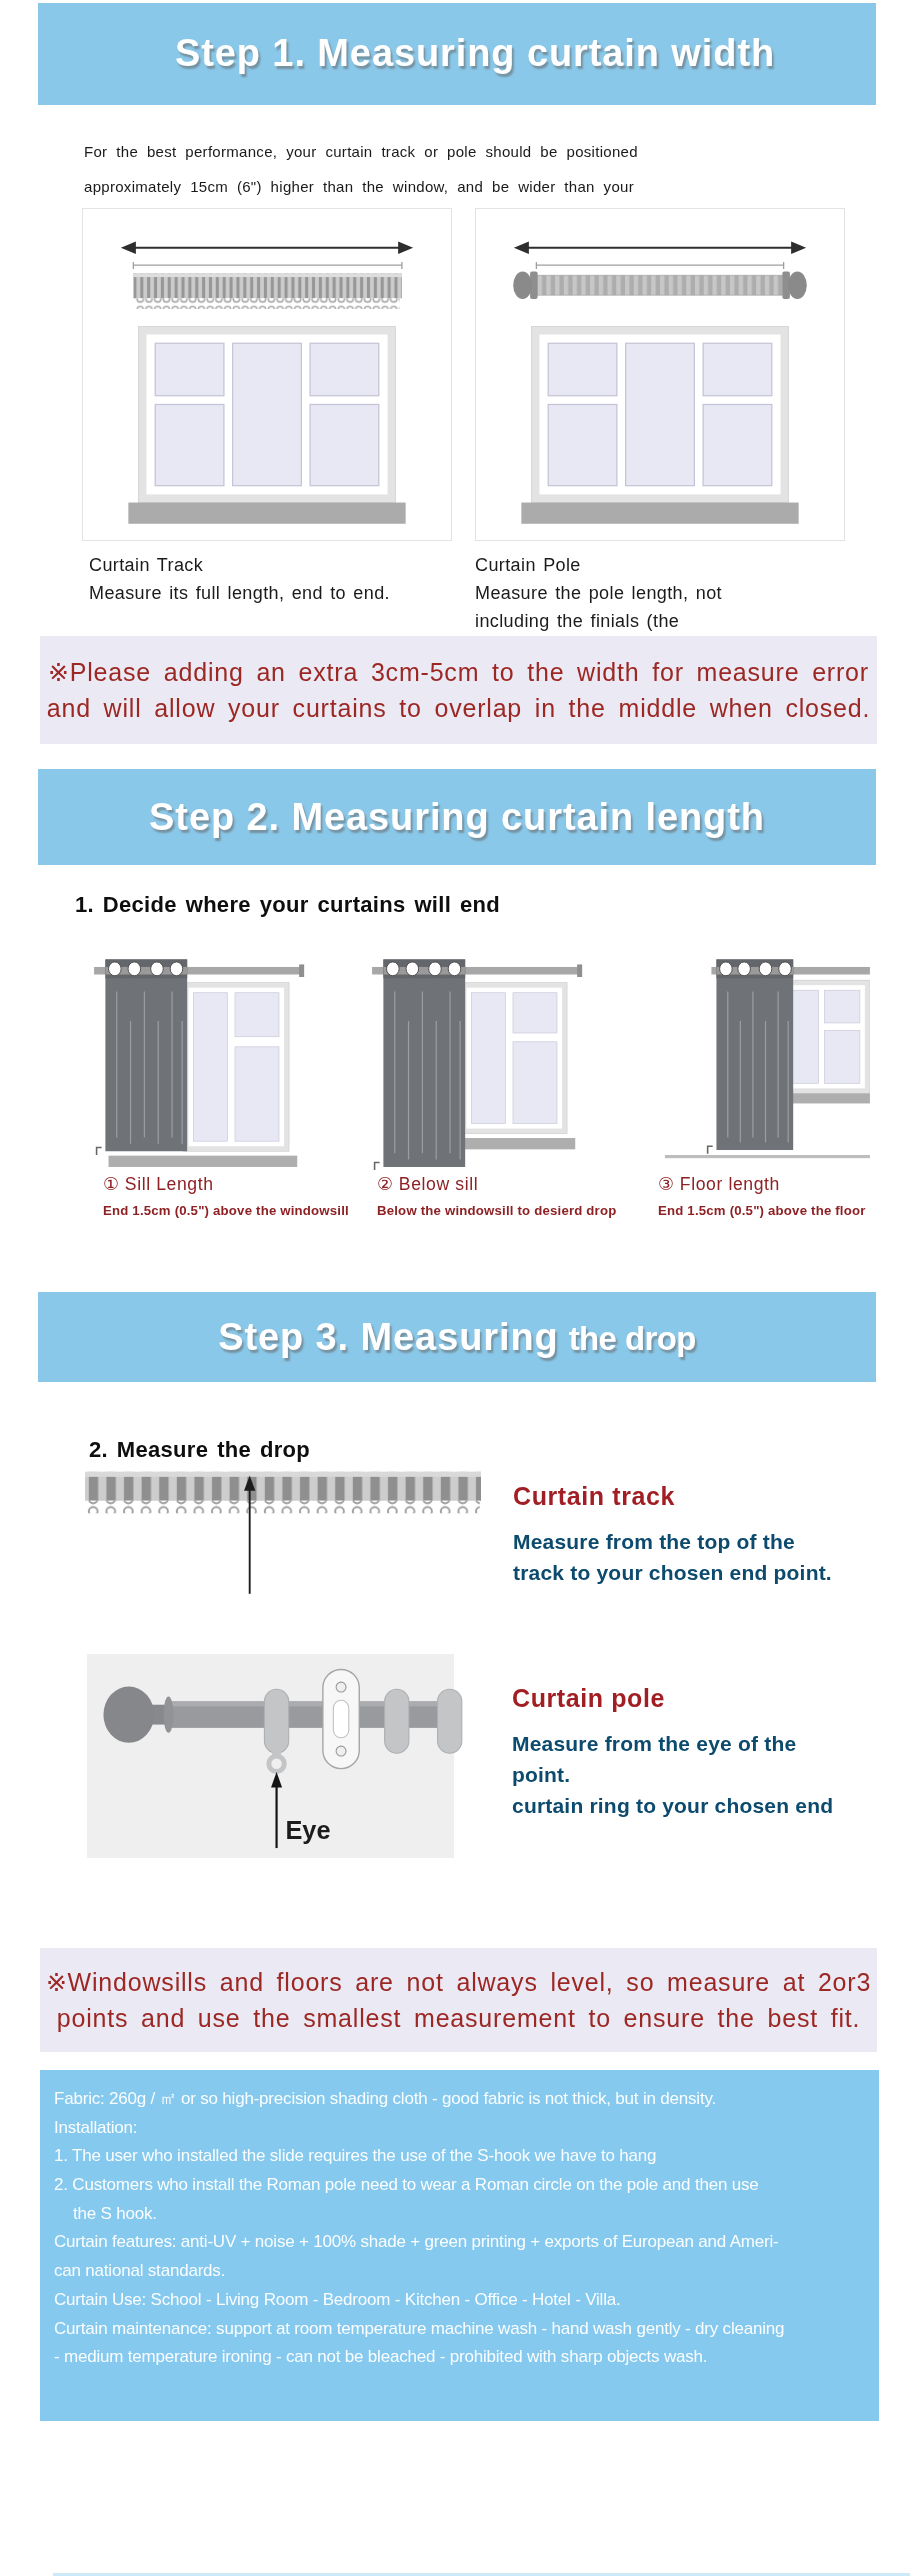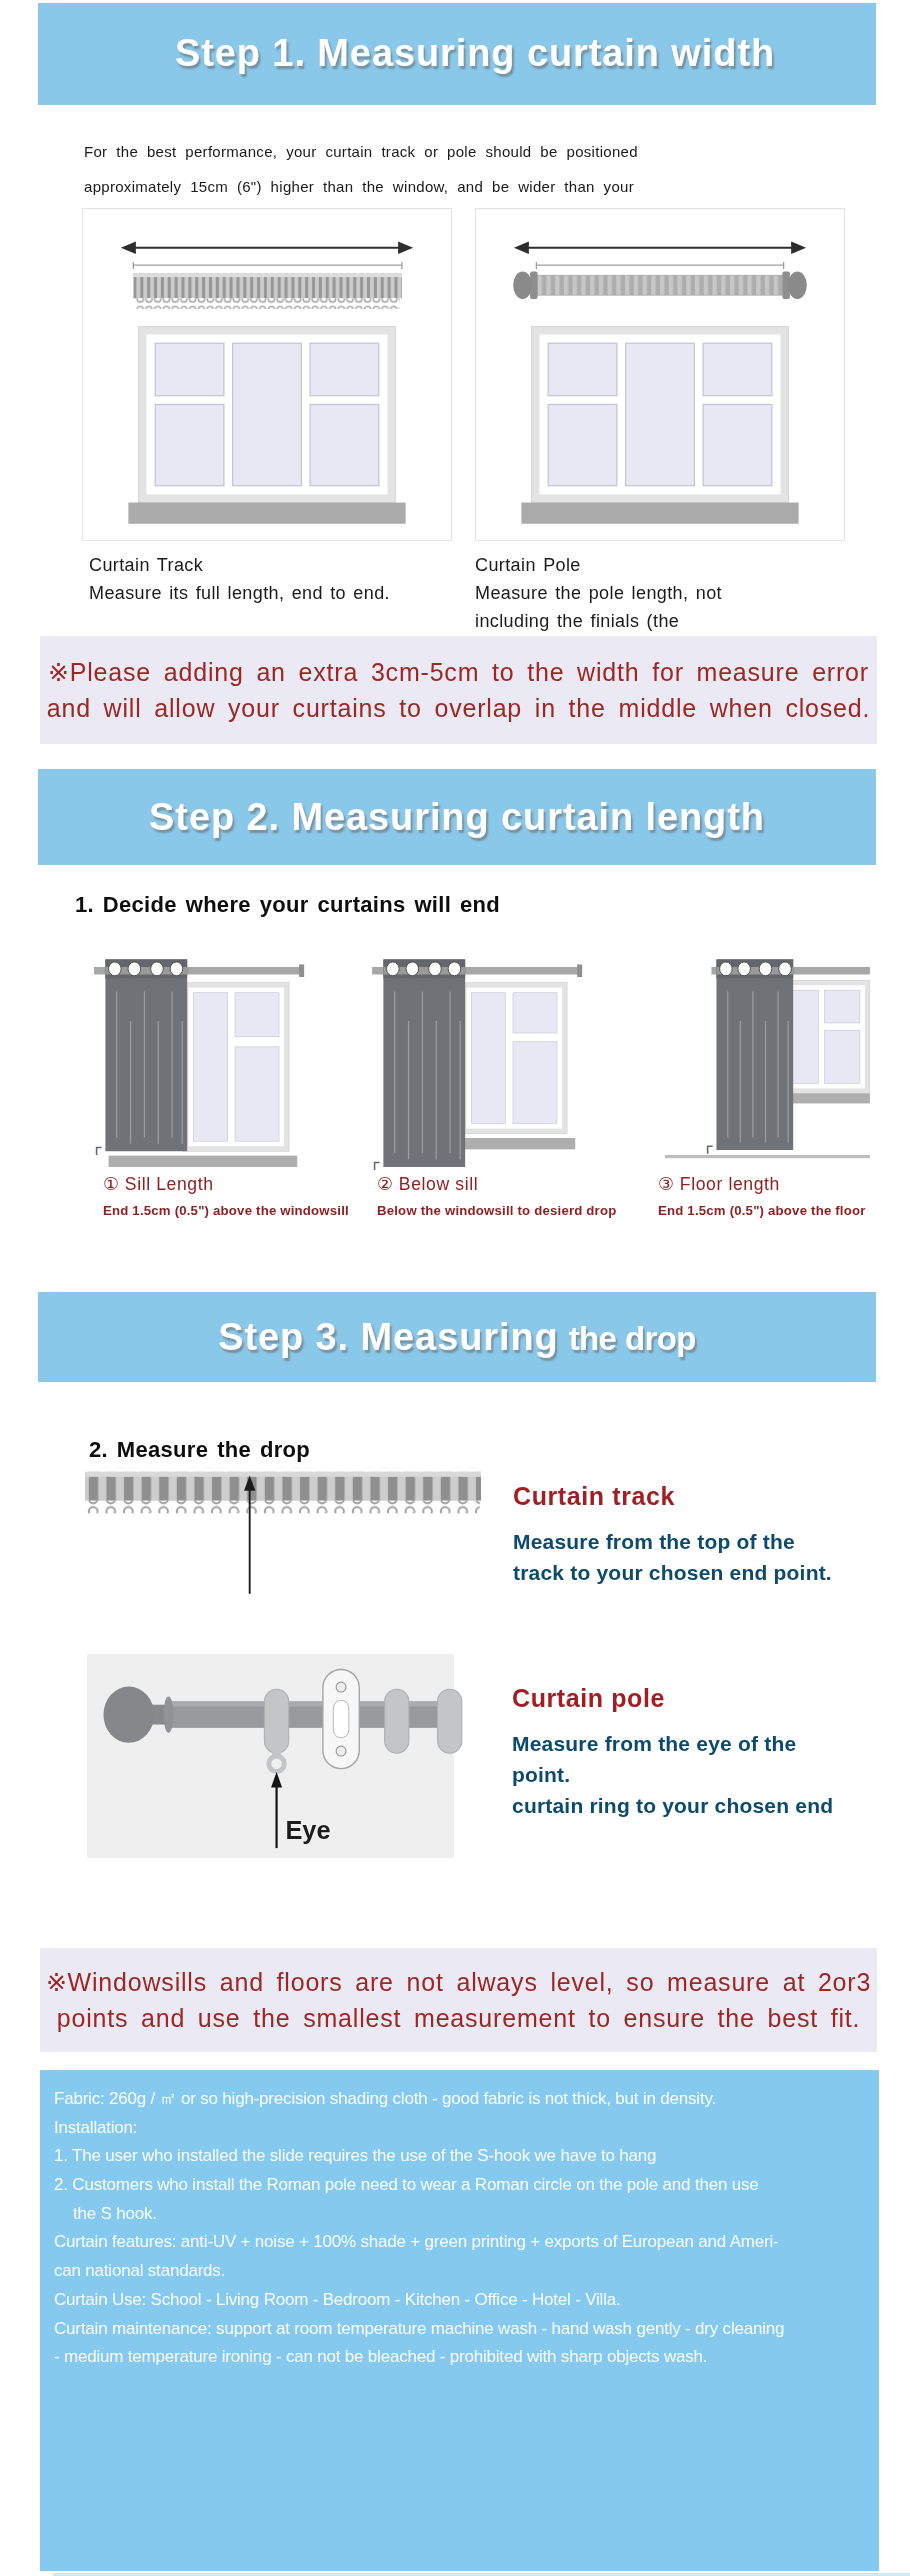--- a/index.html
+++ b/index.html
@@ -74,21 +74,21 @@
   #track3-title { left:513px; top:1482px; }
   #pole3-title  { left:512px; top:1684px; }
   .red-desc {
     position:absolute; font-size:21px; font-weight:bold; color:#0c4a6e;
     line-height:31px; letter-spacing:0.2px; white-space:nowrap;
   }
   #track3-desc { left:513px; top:1526px; }
   #pole3-desc  { left:512px; top:1728px; }
   
   #infobox {
-    position:absolute; left:40px; top:2070px; width:839px; height:501px;
+    position:absolute; left:40px; top:2070px; width:839px; height:351px;
     background:#85c9ef; padding:20px 0 8px 14px;
   }
   .iline {
     color:rgba(255,255,255,.97); font-size:17px; line-height:18px;
     margin-bottom:10.7px; letter-spacing:-0.2px; white-space:nowrap;
   }
   .iline.indent { padding-left:19px; }
   #bottom-strip {
     position:absolute; left:53px; top:2573px; width:857px; height:3.1px; background:#cdeaf8;
   }

